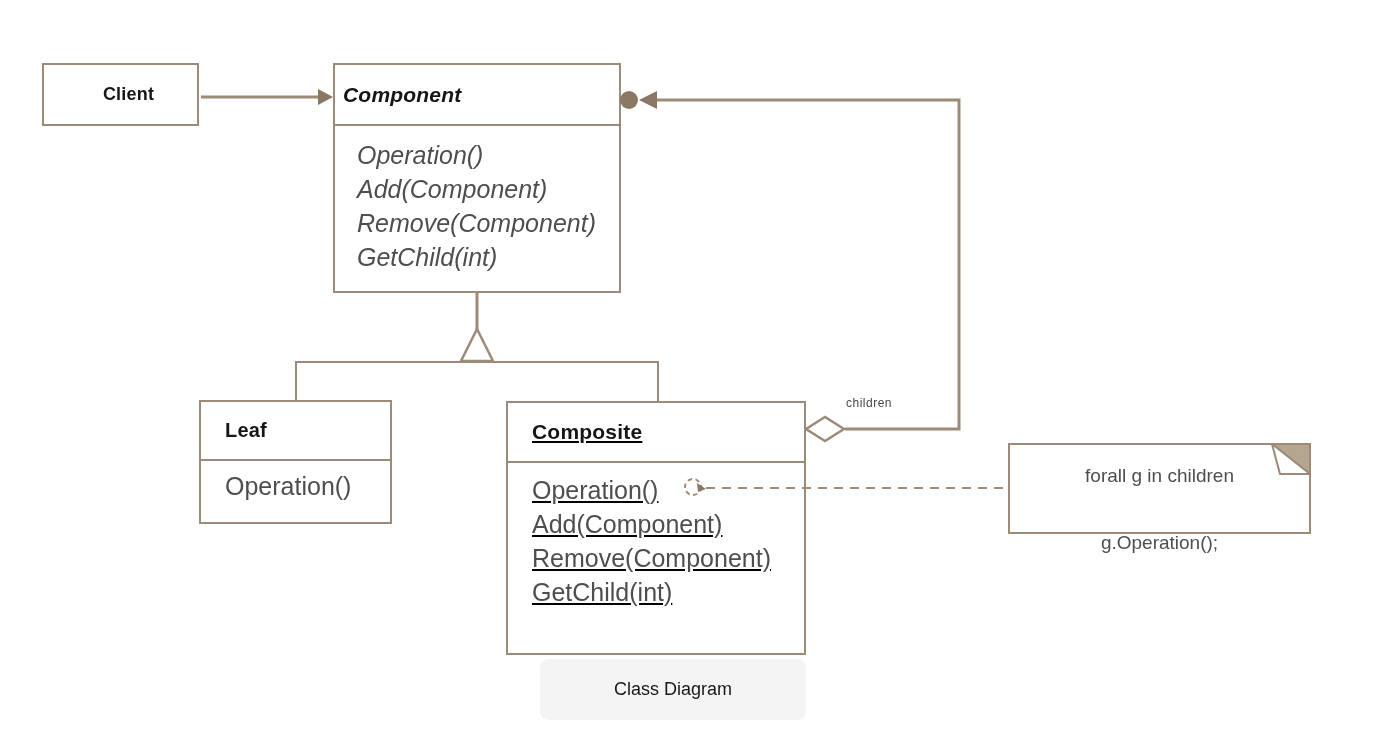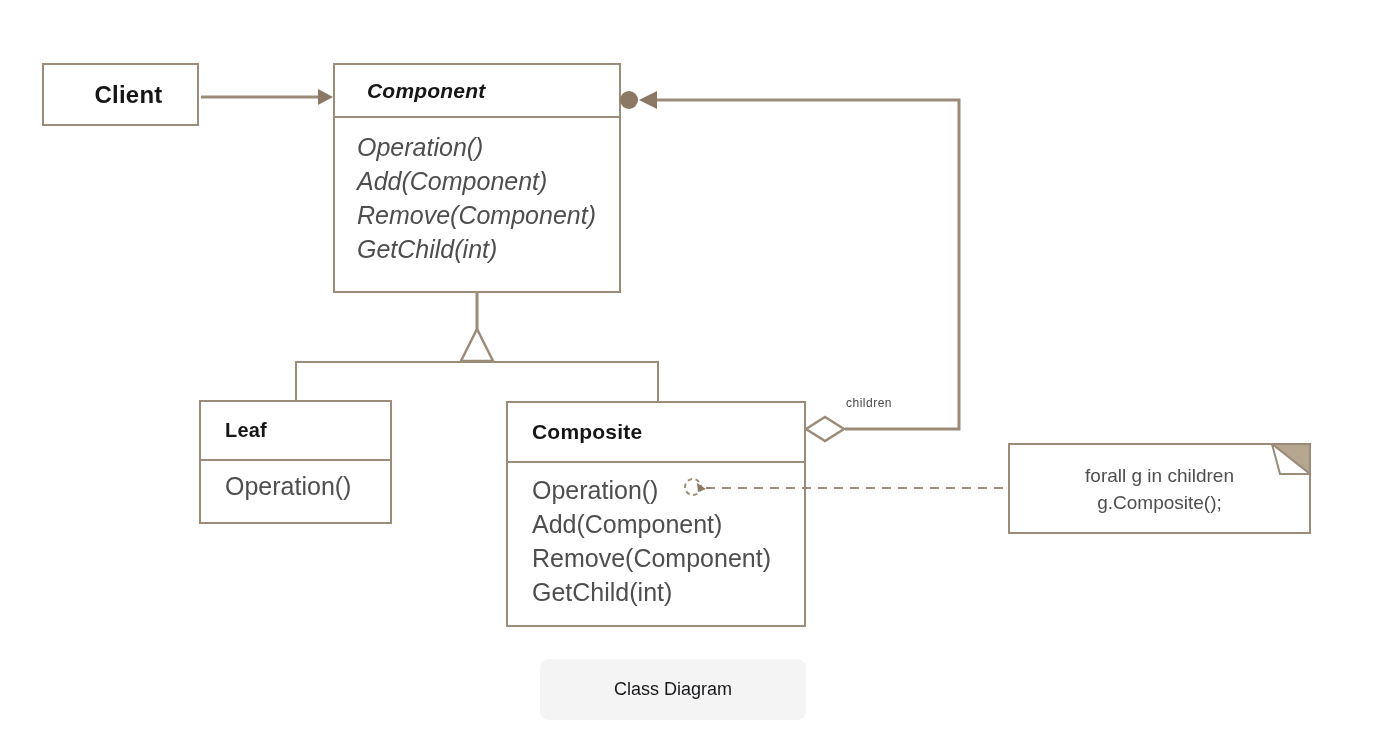--- a/index.html
+++ b/index.html
@@ -30,28 +30,28 @@
   }
   .with-body .uml-title{border-bottom:2px solid var(--line);}
   .uml-body{box-sizing:border-box;padding-top:12px;}
   .method{
     font-size:25px;line-height:34px;color:var(--method-text);
     white-space:nowrap;
   }
   .abstract .uml-title,.abstract .method{font-style:italic;}
   
   .client{left:42px;top:63px;width:157px;height:63px;}
-  .client .uml-title{height:100%;justify-content:center;font-size:24px;padding-left:16px;}
+  .client .uml-title{height:100%;justify-content:center;font-size:18px;padding-left:16px;}
   .component{left:333px;top:63px;width:288px;height:230px;}
-  .component .uml-title{height:53px;padding-left:32px;}
+  .component .uml-title{height:61px;padding-left:8px;}
   .component .uml-body{padding-left:22px;}
   .leaf{left:199px;top:400px;width:193px;height:124px;}
   .leaf .uml-title{height:59px;padding-left:24px;font-size:20px;}
   .leaf .uml-body{padding-left:24px;padding-top:8px;}
-  .composite{left:506px;top:401px;width:300px;height:226px;}
+  .composite{left:506px;top:401px;width:300px;height:254px;text-decoration:underline;}
   .composite .uml-title{height:60px;padding-left:24px;}
   .composite .uml-body{padding-left:24px;padding-top:10px;}
   
   .links{position:absolute;left:0;top:0;pointer-events:none;}
   .ln{stroke:var(--line);stroke-width:3;fill:none;}
   .thin{stroke-width:2;}
   .fillshape{fill:var(--arrow);stroke:none;}
   .hollow{fill:#fff;stroke:var(--line);stroke-width:2.5;}
   .dashed{stroke:var(--line);stroke-width:2;stroke-dasharray:9 7;fill:none;}
   .dashed-circle{stroke:var(--line);stroke-width:2;stroke-dasharray:4.5 3.5;fill:none;}
@@ -59,21 +59,21 @@
   .children-label{
     position:absolute;left:846px;top:396px;font-size:12px;
     color:var(--children-text);letter-spacing:.5px;
   }
   
   .note{
     position:absolute;left:1008px;top:443px;width:303px;height:91px;
     box-sizing:border-box;background:#fff;border:2px solid var(--line);
     display:flex;flex-direction:column;justify-content:center;align-items:center;
   }
-  .note-line{font-size:19px;line-height:27px;color:var(--method-text);white-space:nowrap;}
+  .note-line{font-size:19px;line-height:27px;color:var(--method-text);white-space:nowrap;margin-top:40px;}
   .note-fold{position:absolute;top:-2px;right:-2px;}
   
   .badge{
     position:absolute;left:540px;top:659px;width:266px;height:61px;
     background:var(--badge-bg);border-radius:9px;
     display:flex;align-items:center;justify-content:center;
     font-size:18px;color:var(--badge-text);
   }
 </style>
 </head>
@@ -142,18 +142,18 @@
   </svg>
 
   <div class="children-label">children</div>
 
   <div class="note">
     <svg class="note-fold" width="40" height="32" viewBox="0 0 40 32">
       <polygon points="1,1 39,1 39,31" fill="var(--note-fold)" stroke="var(--line)" stroke-width="2"></polygon>
       <polygon points="1,1 39,31 9,31" fill="#ffffff" stroke="var(--line)" stroke-width="2"></polygon>
     </svg>
     <div class="note-line">forall g in children</div>
-    <div class="note-line">g.Composite();</div>
+    <div class="note-line">g.Operation();</div>
   </div>
 
   <div class="badge">Class Diagram</div>
 
 </div>
 
 </body></html>

